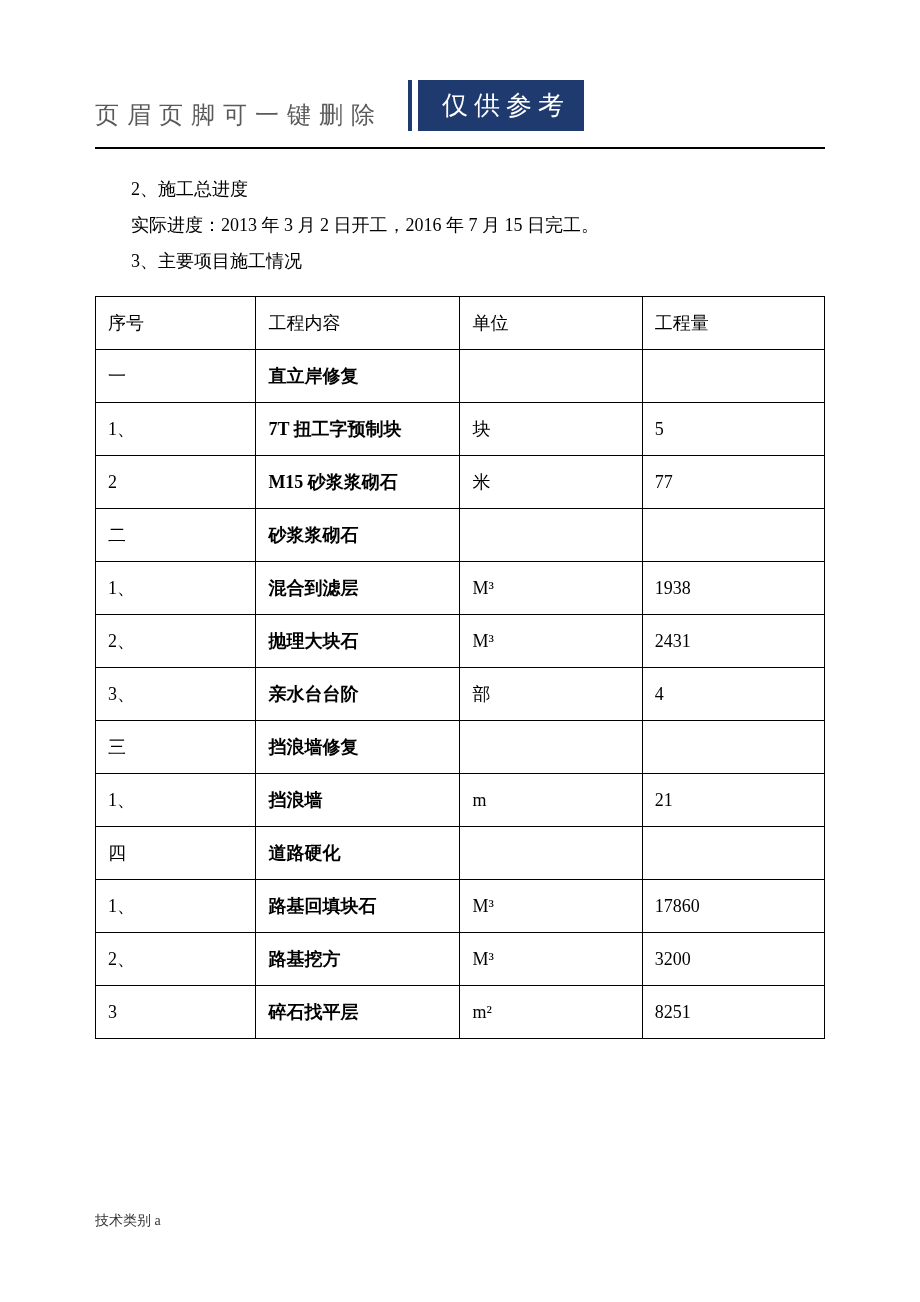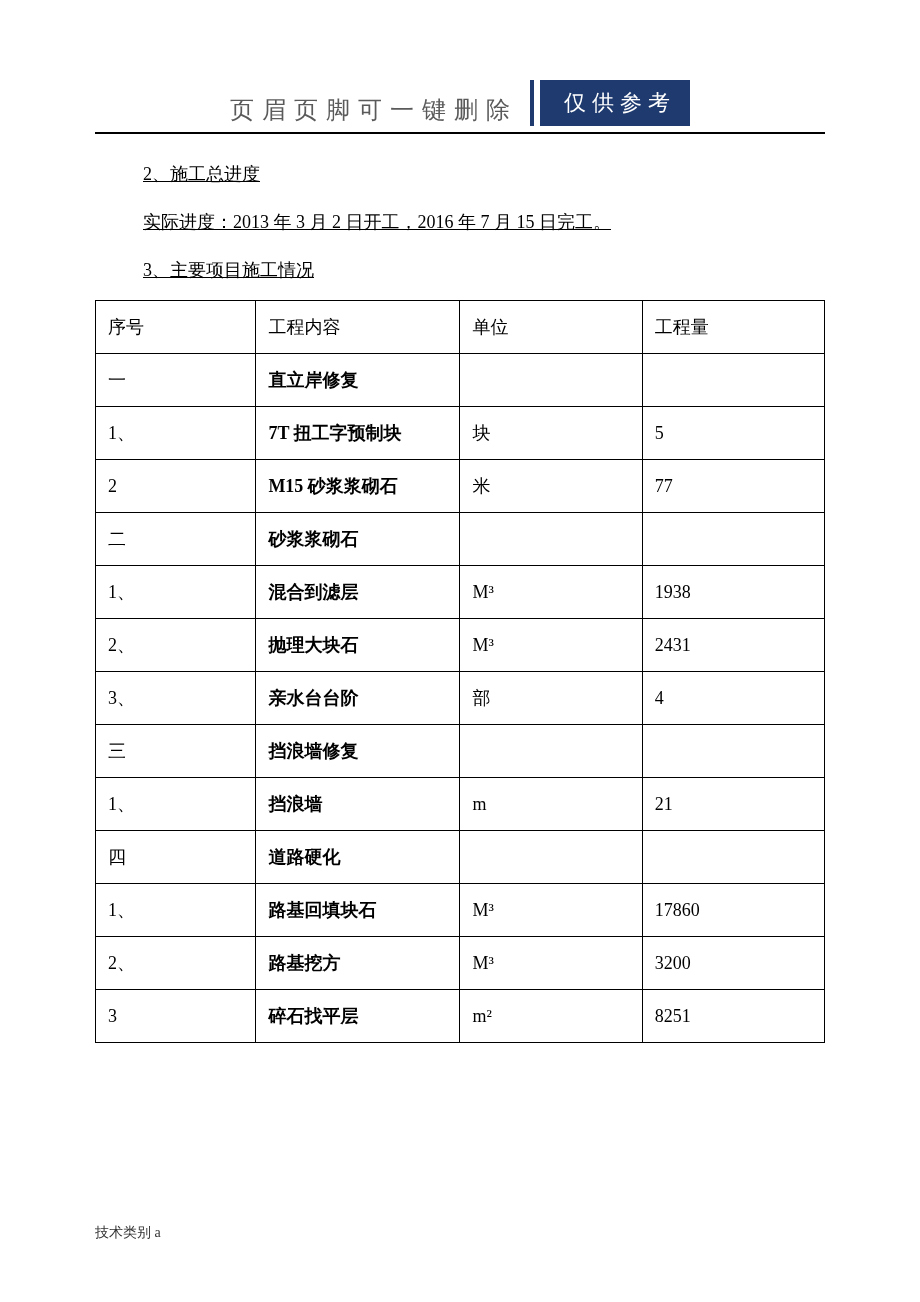--- a/index.html
+++ b/index.html
@@ -10,54 +10,53 @@
     font-family: "SimSun", "宋体", serif;
     color: #000;
     position: relative;
   }
   .page {
     padding: 80px 95px 0 95px;
   }
   .header-row {
     display: flex;
     align-items: flex-end;
-    justify-content: center;
-    gap: 22px;
-    margin-bottom: 6px;
+    gap: 35px;
+    margin-bottom: 16px;
   }
   .header-title {
     font-size: 24px;
     letter-spacing: 8px;
     color: #5a5a5a;
     font-family: "SimSun", "宋体", serif;
   }
   .header-badge {
     background: #1e3a6e;
     color: #fff;
-    font-size: 22px;
+    font-size: 26px;
     letter-spacing: 6px;
     padding: 8px 14px 8px 20px;
     border-left: 4px solid #1e3a6e;
     box-shadow: -6px 0 0 #fff, -10px 0 0 #1e3a6e;
     font-family: "SimHei","Microsoft YaHei",sans-serif;
   }
   .header-rule {
     border: none;
     border-top: 2px solid #000;
     margin: 0 0 22px 0;
   }
   .body-text {
     font-size: 18px;
     line-height: 2.0;
   }
   .indent-1 { text-indent: 2em; }
   .indent-2 { text-indent: 2em; }
-  .para { margin: 12px; text-decoration: underline; }
+  .para { margin: 0; }
   .table-wrap {
-    margin-top: 6px;
+    margin-top: 17px;
   }
   table {
     border-collapse: collapse;
     width: 100%;
     table-layout: fixed;
   }
   th, td {
     border: 1px solid #000;
     padding: 14px 10px 14px 12px;
     font-size: 18px;
@@ -65,21 +64,21 @@
     vertical-align: middle;
     height: 52px;
   }
   .col-seq { width: 22%; }
   .col-content { width: 28%; font-weight: bold; }
   .col-unit { width: 25%; }
   .col-qty { width: 25%; }
   .footer {
     position: absolute;
     left: 95px;
-    bottom: 60px;
+    bottom: 72px;
     font-size: 14px;
     color: #333;
   }
 </style>
 </head>
 <body>
 
 <div class="page">
   <div class="header-row">
     <div class="header-title">页眉页脚可一键删除</div>

